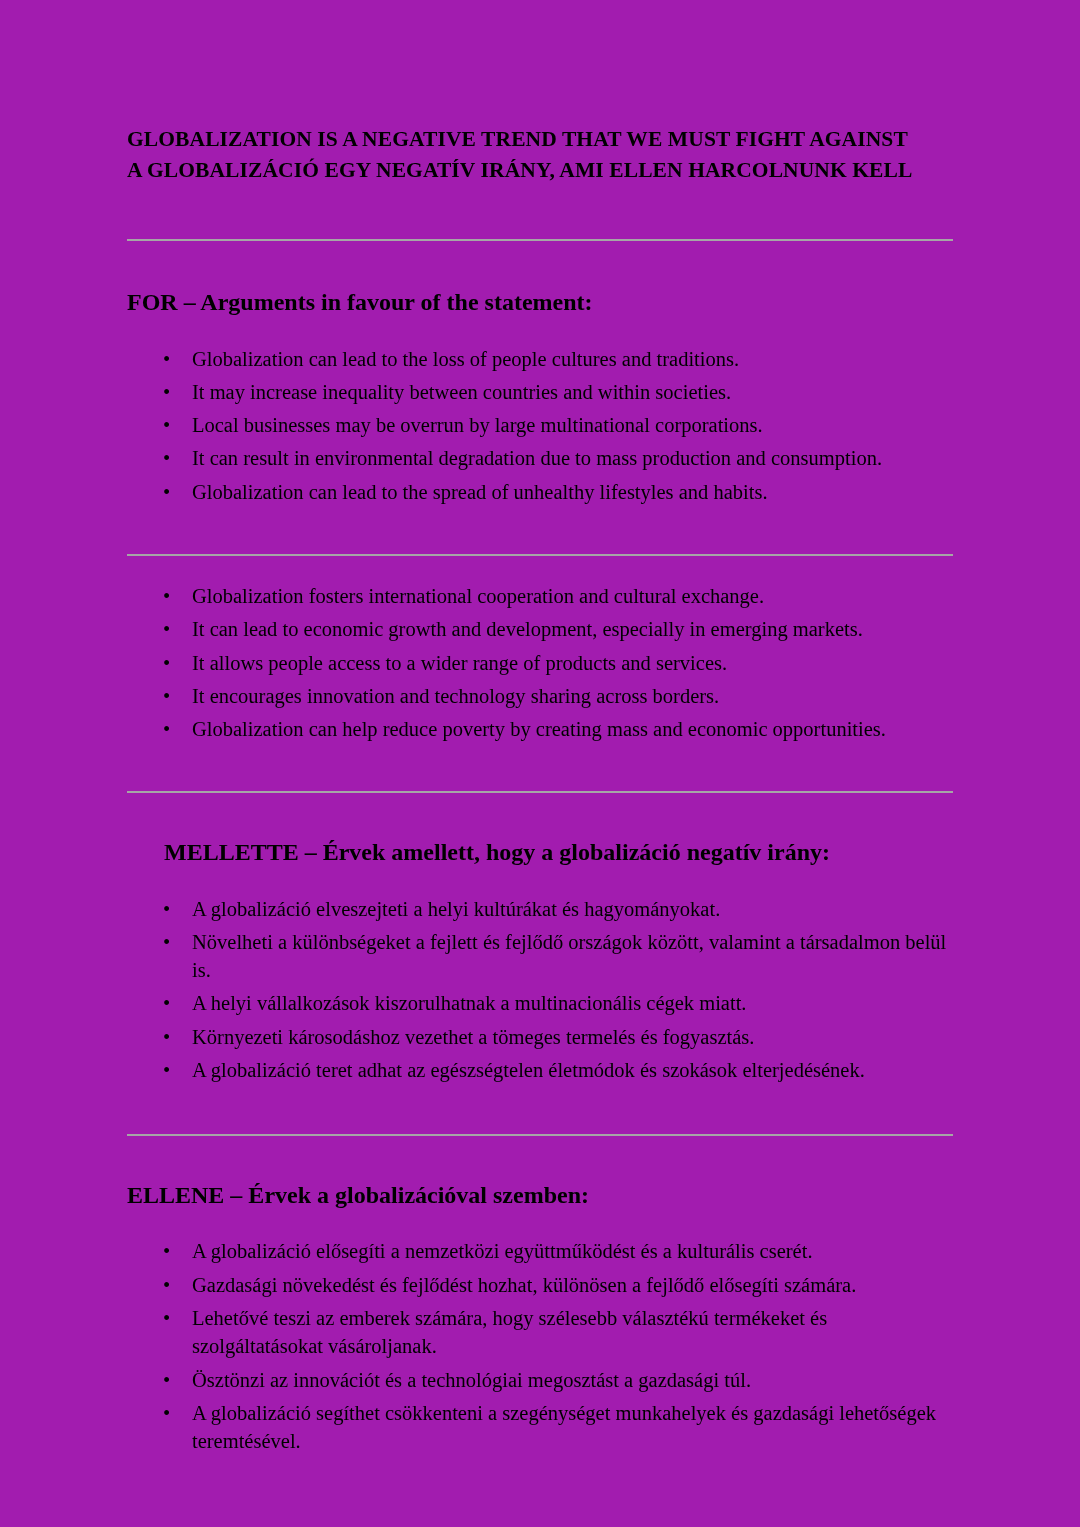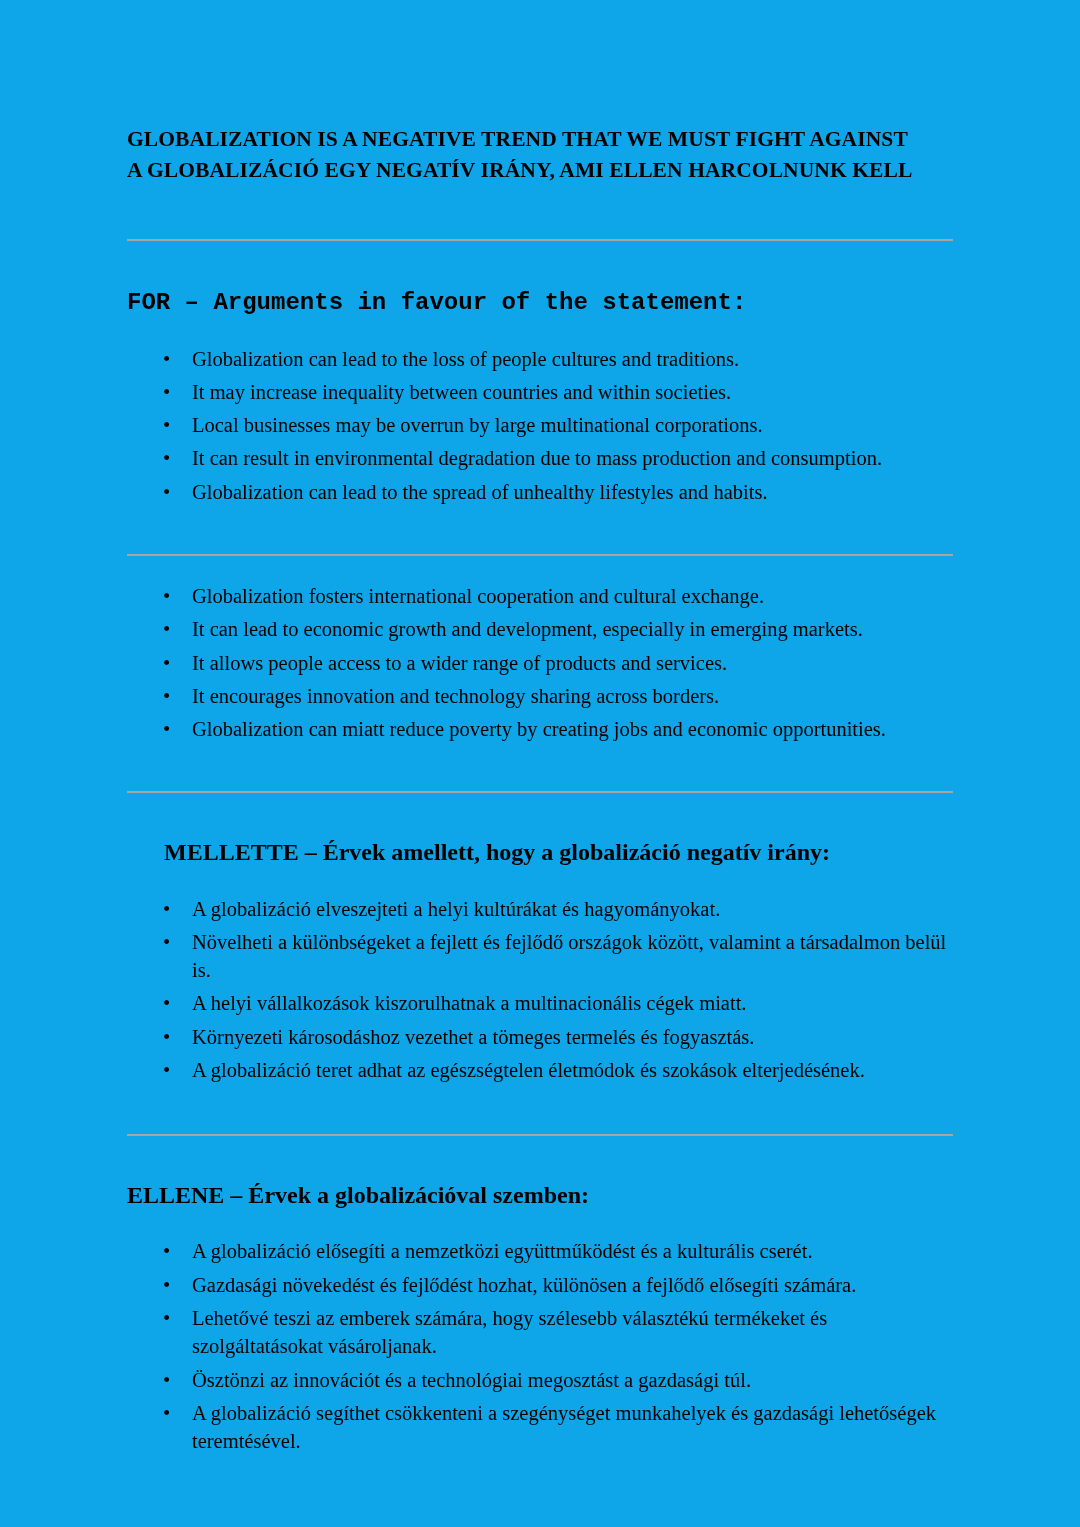--- a/index.html
+++ b/index.html
@@ -8,21 +8,21 @@
     background: #ffffff;
   }
   body {
     font-family: "Liberation Serif", "DejaVu Serif", serif;
     color: #000000;
   }
   .page {
     position: relative;
     width: 1080px;
     height: 1527px;
-    background: #0ea5e9;
+    background: #a21caf;
     box-sizing: border-box;
     padding: 7px;
     overflow: hidden;
   }
   .content {
     position: absolute;
     left: 127px;
     top: 0;
     width: 826px;
   }
@@ -55,21 +55,21 @@
   .rule-4 { margin-top: 50px; }
 
   
   .section-heading {
     margin: 0;
     font-size: 24px;
     font-weight: bold;
     line-height: 1.3;
     white-space: nowrap;
   }
-  .heading-1 { padding-top: 46px; font-family: Liberation Mono, monospace; }
+  .heading-1 { padding-top: 46px; }
   .heading-2 { padding-top: 44px; }
   .heading-3 { padding-top: 44px; margin-left: 37px; }
   .heading-4 { padding-top: 44px; }
 
   
   ul.bullets {
     list-style: none;
     margin: 0;
     padding: 0;
   }
@@ -147,21 +147,21 @@
       <li>
         <span class="bullet-dot">•</span>
         <span class="bullet-text">It allows people access to a wider range of products and services.</span>
       </li>
       <li>
         <span class="bullet-dot">•</span>
         <span class="bullet-text">It encourages innovation and technology sharing across borders.</span>
       </li>
       <li>
         <span class="bullet-dot">•</span>
-        <span class="bullet-text">Globalization can miatt reduce poverty by creating jobs and economic opportunities.</span>
+        <span class="bullet-text">Globalization can help reduce poverty by creating mass and economic opportunities.</span>
       </li>
     </ul>
 
     <hr class="rule rule-3">
 
     <h2 class="section-heading heading-3">MELLETTE – Érvek amellett, hogy a globalizáció negatív irány:</h2>
     <ul class="bullets list-3">
       <li>
         <span class="bullet-dot">•</span>
         <span class="bullet-text">A globalizáció elveszejteti a helyi kultúrákat és hagyományokat.</span>

